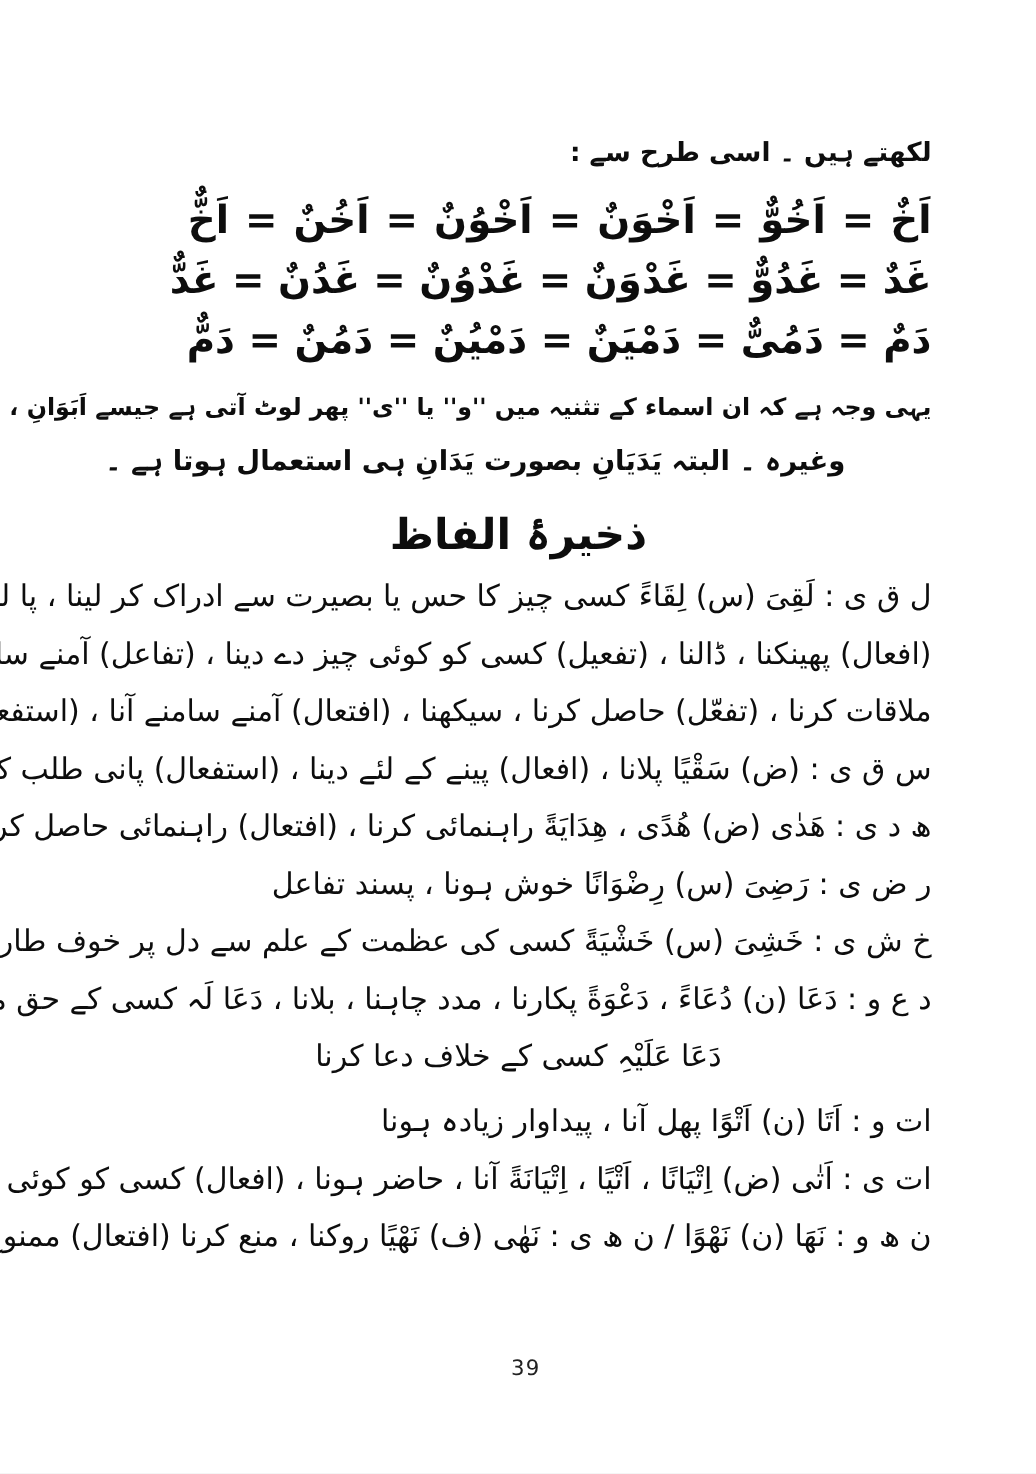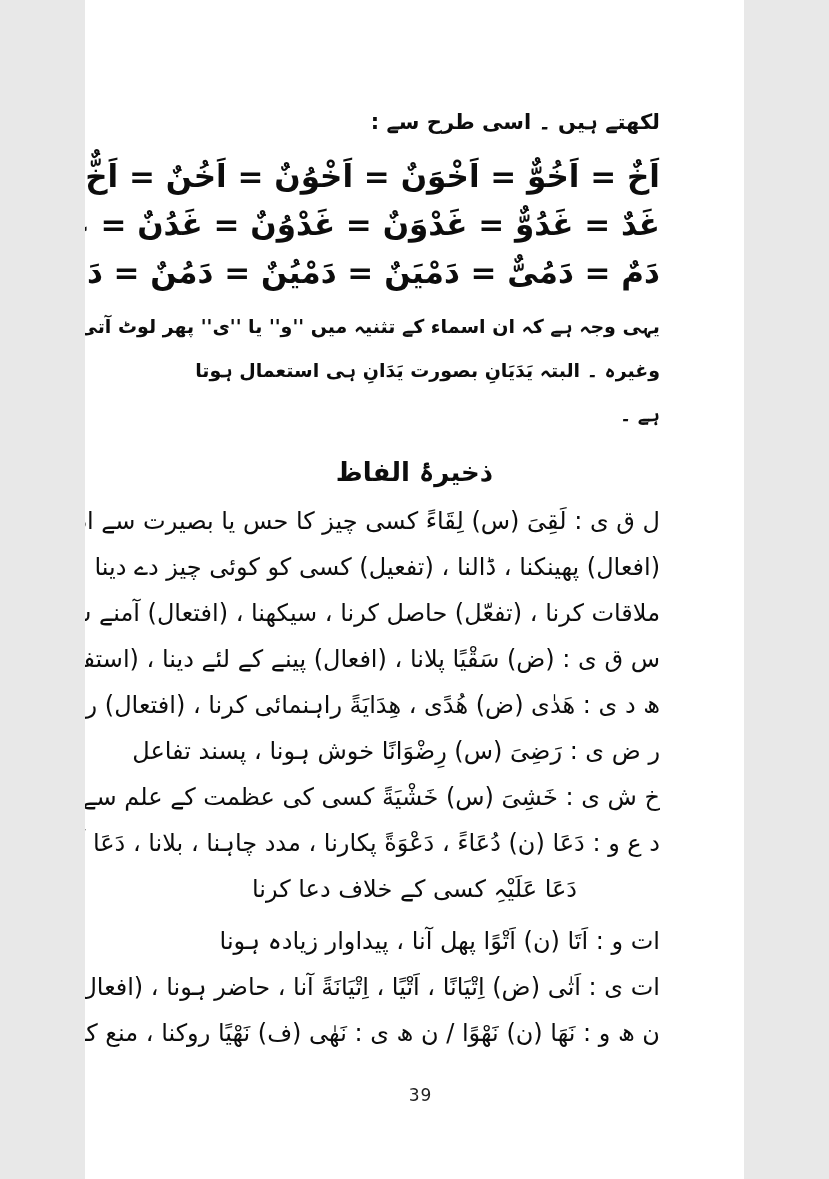--- a/index.html
+++ b/index.html
@@ -1,18 +1,18 @@
 <!DOCTYPE html>
 <html lang="ur" dir="rtl"><head>
 <meta charset="utf-8">
 <style>
   html,body{margin:0;padding:0;background:#e8e8e8;}
   .page{
     position:relative;
-    width:659px;height:1179px;
+    width:829px;height:1179px;
     margin:0 auto;
     background:#ffffff;
     color:#0d0d0d;
     font-family:"DejaVu Sans", sans-serif;
     direction:rtl;
     overflow:hidden;
     box-sizing:border-box;
     padding-top:102px;
   }
   .content{padding:0 84px;}
@@ -38,27 +38,27 @@
   .explanation{margin-top:8px;}
   .exp-line1{
     font-size:19px;
     font-weight:bold;
     line-height:44px;
     text-align:justify;
     text-align-last:justify;
     white-space:nowrap;
   }
   .exp-line2{
-    font-size:19px;
+    font-size:22px;
     font-weight:bold;
     line-height:44px;
-    text-align:right;
+    text-align:left;
   }
   .section-heading{
-    font-size:26px;
+    font-size:34px;
     font-weight:bold;
     text-align:center;
     margin-top:14px;
     line-height:44px;
   }
   .entries{margin-top:4px;}
   .entry{
     font-size:24px;
     line-height:46px;
     white-space:nowrap;

